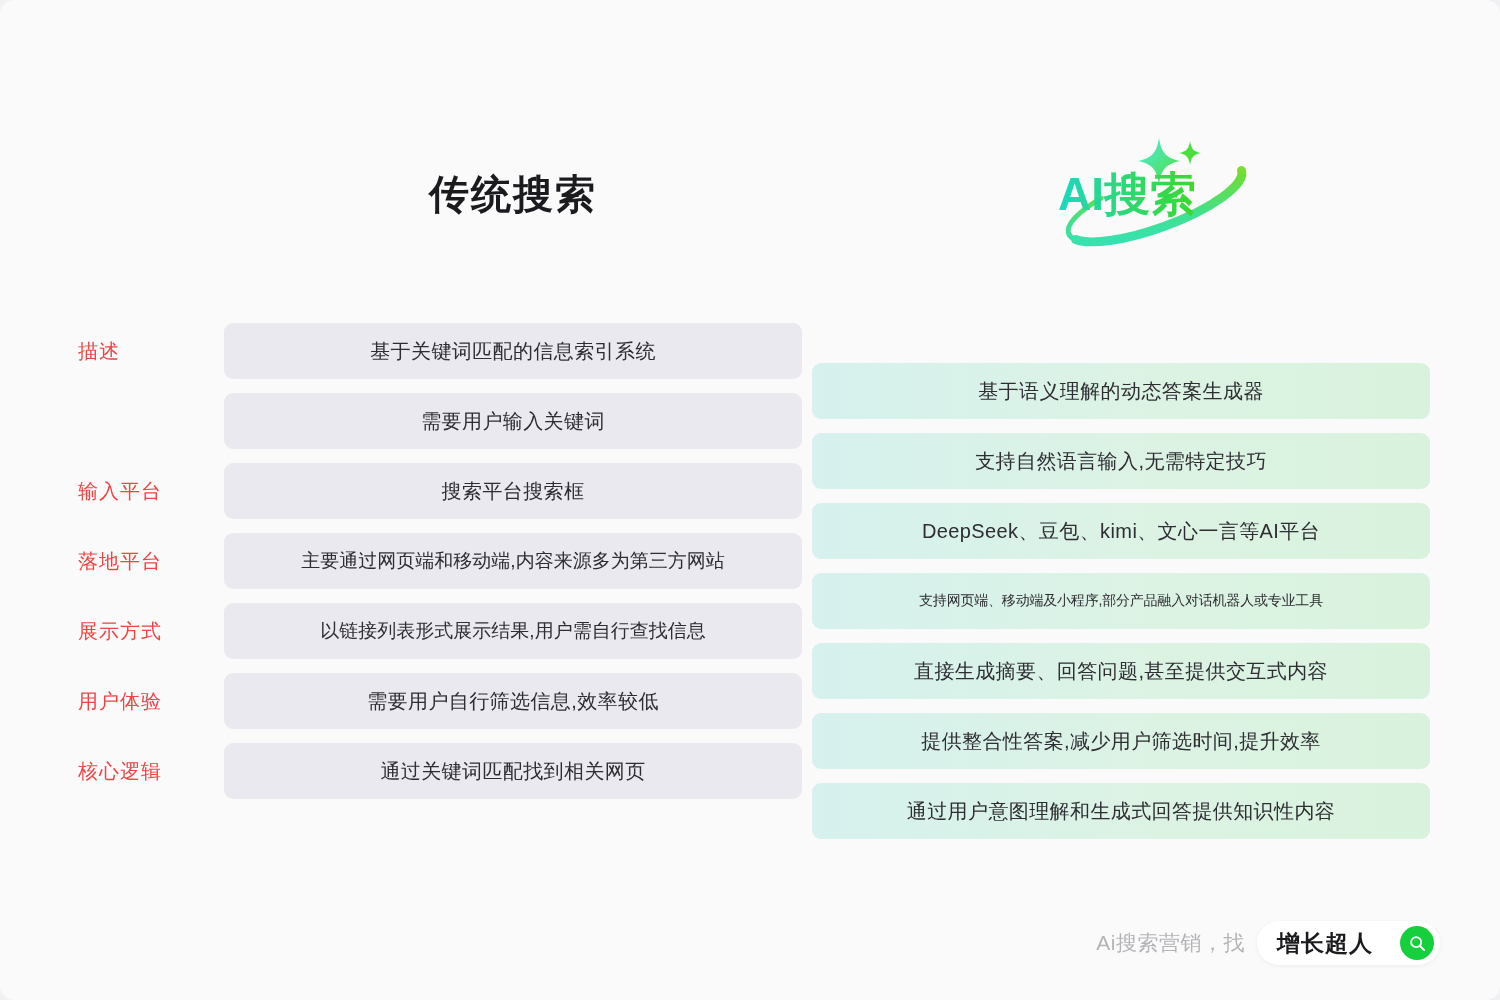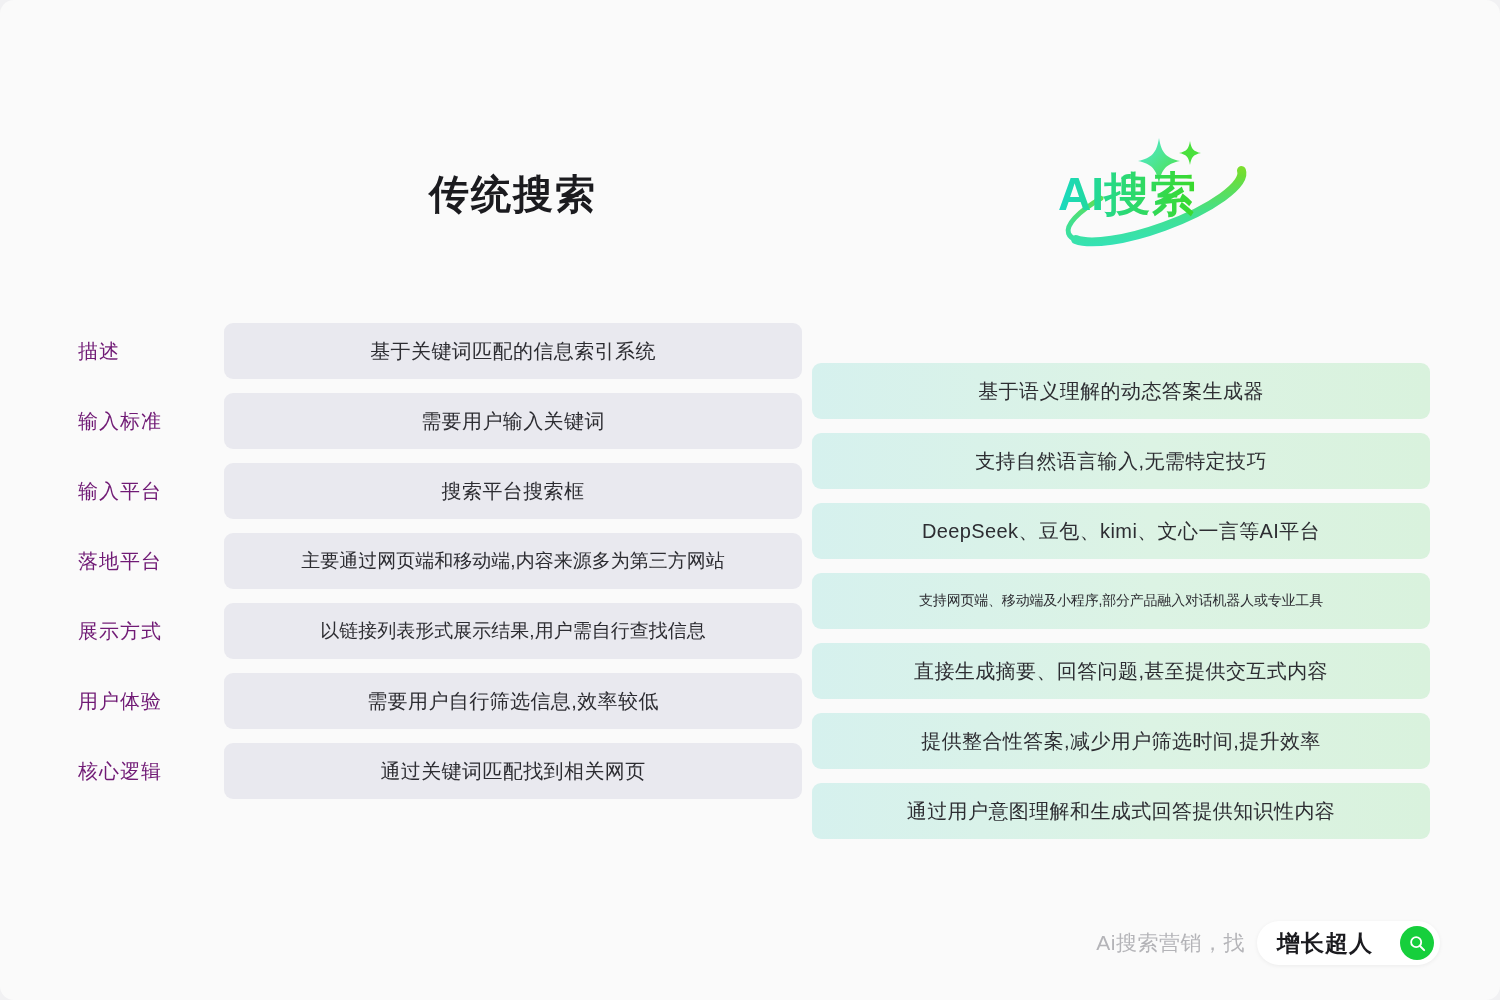--- a/index.html
+++ b/index.html
@@ -49,21 +49,21 @@
     width: 250px;
     height: 150px;
   }
 
   
   .row-label {
     position: absolute;
     left: 78px;
     width: 140px;
     font-size: 20px;
-    color: #701a75;
+    color: #ef4444;
     letter-spacing: 1px;
     line-height: 56px;
     height: 56px;
     text-align: left;
     white-space: nowrap;
   }
 
   .cell {
     position: absolute;
     height: 56px;
@@ -185,21 +185,20 @@
   </div>
 
   <div class="row-label" style="top:323px">描述</div>
   <div class="cell cell-left" style="top:323px">
     <span>基于关键词匹配的信息索引系统</span>
   </div>
   <div class="cell cell-right" style="top:323px">
     <span>基于语义理解的动态答案生成器</span>
   </div>
 
-  <div class="row-label" style="top:393px">输入标准</div>
   <div class="cell cell-left" style="top:393px">
     <span>需要用户输入关键词</span>
   </div>
   <div class="cell cell-right" style="top:393px">
     <span>支持自然语言输入,无需特定技巧</span>
   </div>
 
   <div class="row-label" style="top:463px">输入平台</div>
   <div class="cell cell-left" style="top:463px">
     <span>搜索平台搜索框</span>

